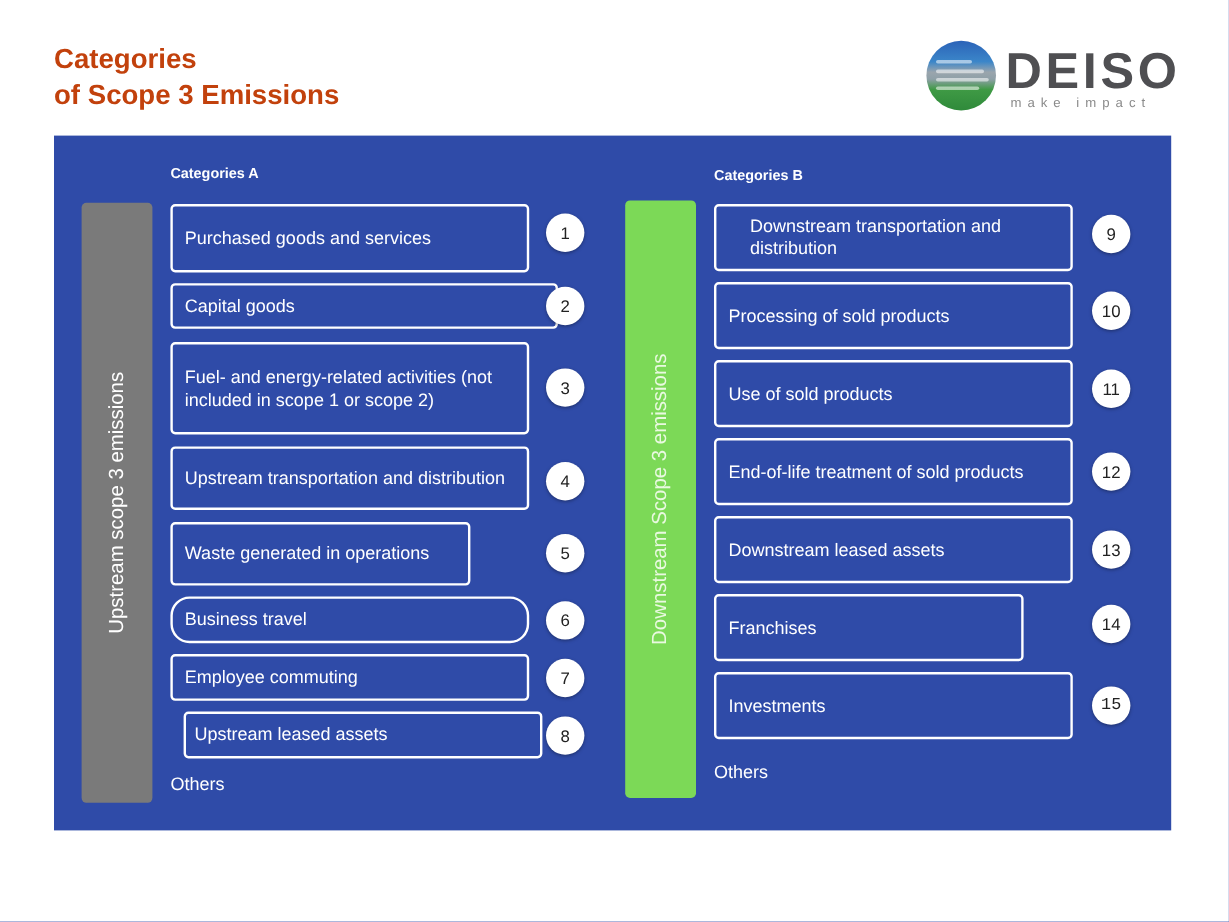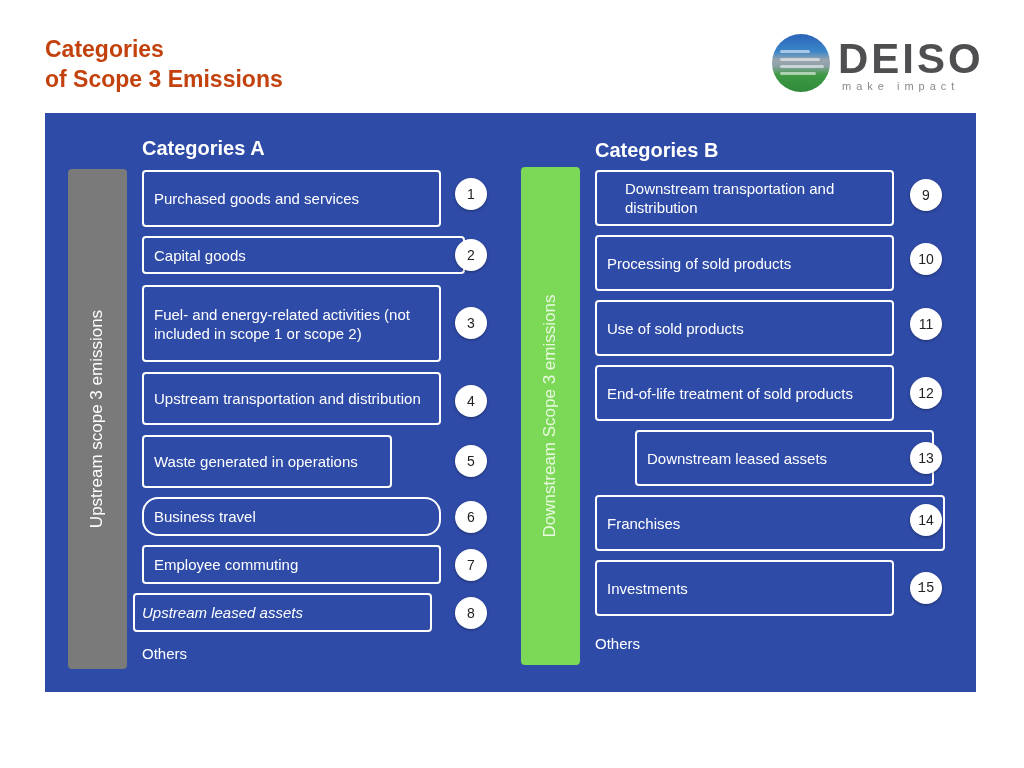--- a/index.html
+++ b/index.html
@@ -33,21 +33,21 @@
   .sidebar {
     position:absolute; border-radius:4px; display:flex; align-items:center; justify-content:center;
   }
   .sidebar .vtext {
     transform:rotate(-90deg); white-space:nowrap; font-size:17px; color:#ffffff;
   }
   .sidebar-a { left:23px; top:56px; width:59px; height:500px; background:#7a7a7a; }
   .sidebar-b { left:476px; top:54px; width:59px; height:498px; background:#7cd957; }
   .sidebar-b .vtext { color:#e9f9e0; }
   .col-title {
-    position:absolute; color:#ffffff; font-weight:bold; font-size:20px;
+    position:absolute; color:#ffffff; font-weight:bold; font-size:12px;
   }
   .item {
     position:absolute; box-sizing:border-box; border:2px solid #ffffff; border-radius:4px;
     color:#ffffff; font-size:15px; line-height:19px; padding:0 10px;
     display:flex; align-items:center;
   }
   .badge {
     position:absolute; width:32px; height:32px; border-radius:50%; background:#ffffff;
     color:#222; font-size:14px; display:flex; align-items:center; justify-content:center;
     box-shadow:0 1px 3px rgba(0,0,0,0.35);
@@ -108,21 +108,21 @@
   <div class="item" style="left:97px;top:384px;width:299px;height:39px;border-radius:16px;">
       <span>Business travel</span>
     </div>
   <div class="badge" style="left:410px;top:388px;">6</div>
 
   <div class="item" style="left:97px;top:432px;width:299px;height:39px;">
       <span>Employee commuting</span>
     </div>
   <div class="badge" style="left:410px;top:436px;">7</div>
 
-  <div class="item" style="left:88px;top:480px;width:299px;height:39px;padding-left:7px;font-style:italic;">
+  <div class="item" style="left:108px;top:480px;width:299px;height:39px;padding-left:7px;">
       <span>Upstream leased assets</span>
     </div>
   <div class="badge" style="left:410px;top:484px;">8</div>
 
   <div class="others" style="left:97px;top:532px;">Others</div>
 
   <div class="sidebar sidebar-b">
     <div class="vtext">Downstream Scope 3 emissions</div>
   </div>
   <div class="col-title" style="left:550px;top:26px;">Categories B</div>
@@ -140,26 +140,26 @@
   <div class="item" style="left:550px;top:187px;width:299px;height:56px;">
       <span>Use of sold products</span>
     </div>
   <div class="badge" style="left:865px;top:195px;">11</div>
 
   <div class="item" style="left:550px;top:252px;width:299px;height:56px;">
       <span>End-of-life treatment of sold products</span>
     </div>
   <div class="badge" style="left:865px;top:264px;">12</div>
 
-  <div class="item" style="left:550px;top:317px;width:299px;height:56px;margin-left:40px;">
+  <div class="item" style="left:550px;top:317px;width:299px;height:56px;">
       <span>Downstream leased assets</span>
     </div>
   <div class="badge" style="left:865px;top:329px;">13</div>
 
-  <div class="item" style="left:550px;top:382px;width:350px;height:56px;">
+  <div class="item" style="left:550px;top:382px;width:258px;height:56px;">
       <span>Franchises</span>
     </div>
   <div class="badge" style="left:865px;top:391px;">14</div>
 
   <div class="item" style="left:550px;top:447px;width:299px;height:56px;">
       <span>Investments</span>
     </div>
   <div class="badge" style="left:865px;top:459px;font-family:Liberation Mono, monospace;">15</div>
 
   <div class="others" style="left:550px;top:522px;">Others</div>

